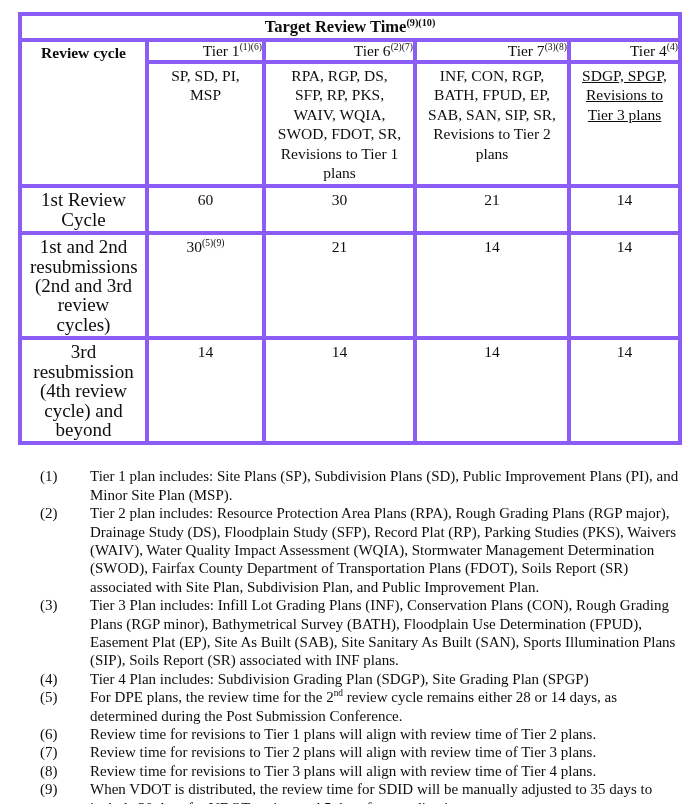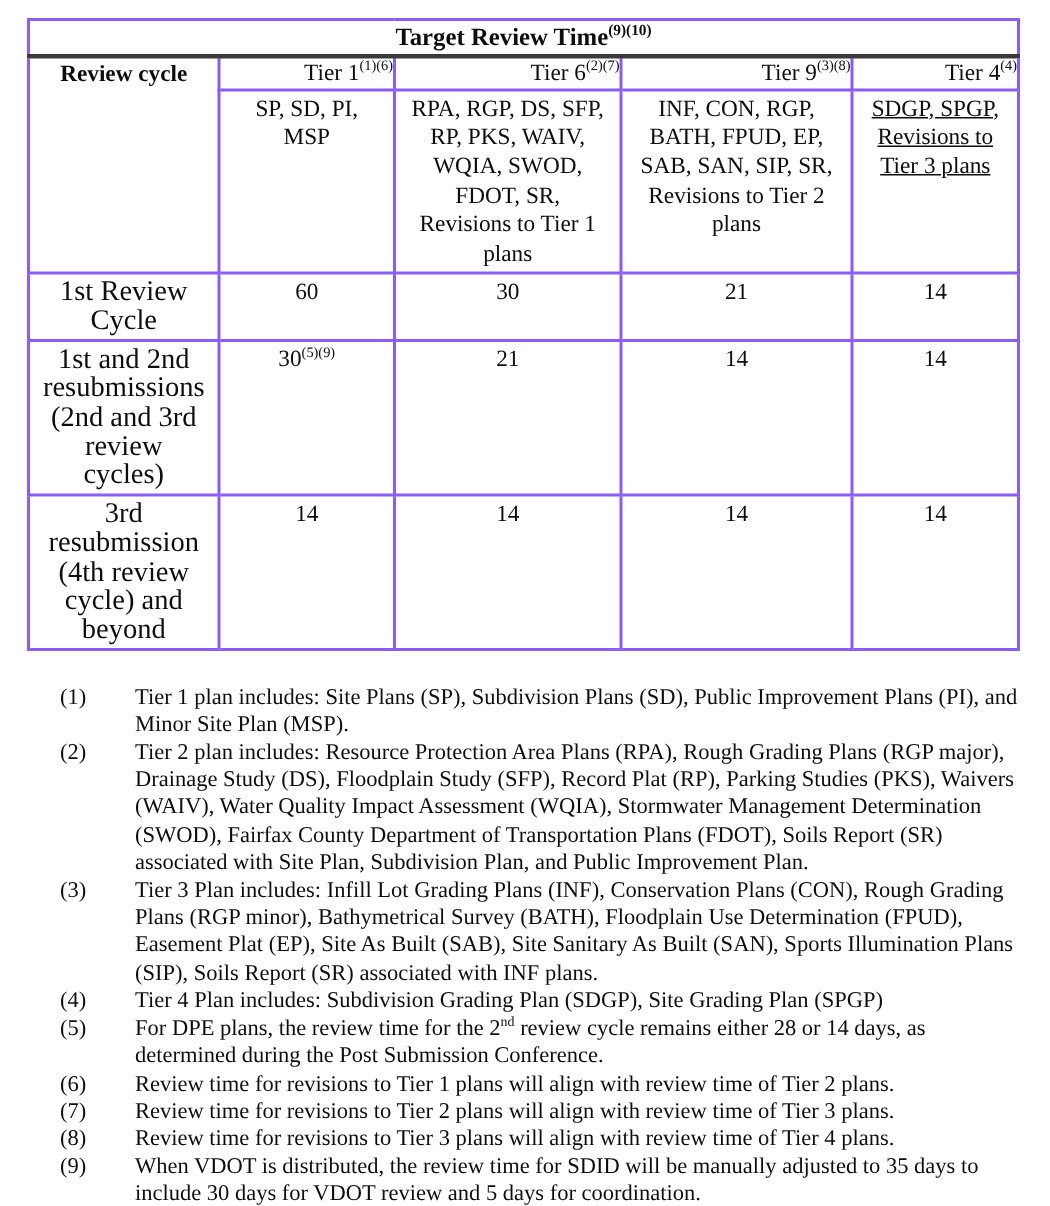--- a/index.html
+++ b/index.html
@@ -4,21 +4,21 @@
 <style>
   html,body { margin:0; padding:0; }
   .page {
     width:700px; height:804px; background:#ffffff; color:#0d0d0d;
     font-family:"Liberation Serif", serif; overflow:hidden; box-sizing:border-box;
   }
   table.review-table {
     border-collapse:collapse; table-layout:fixed;
     margin:12px 0 0 18px; width:660px;
   }
-  table.review-table td { border:2px solid #8b5cf6; box-sizing:border-box; overflow:hidden; }
+  table.review-table td { border:4px solid #8b5cf6; box-sizing:border-box; overflow:hidden; }
   .title-cell {
     border-bottom:3px solid #3a3a3a !important;
     font-weight:bold; font-size:16.5px; text-align:center;
     height:22px; padding:1px 0;
   }
   .tier-cell { text-align:right; font-size:15.5px; height:22px; vertical-align:middle; padding:0; }
   .rc-head {
     font-weight:bold; font-size:15.5px; text-align:center;
     vertical-align:top; padding-top:2px;
   }
@@ -56,21 +56,21 @@
         <col style="width:111px">
     </colgroup>
     <tbody>
       <tr>
         <td class="title-cell" colspan="5"><span>Target Review Time</span><sup class="fn">(9)(10)</sup></td>
       </tr>
       <tr>
         <td class="rc-head" rowspan="2">Review cycle</td>
         <td class="tier-cell"><span>Tier 1</span><sup class="fn">(1)(6)</sup></td>
         <td class="tier-cell"><span>Tier 6</span><sup class="fn">(2)(7)</sup></td>
-        <td class="tier-cell"><span>Tier 9</span><sup class="fn">(3)(8)</sup></td>
+        <td class="tier-cell"><span>Tier 7</span><sup class="fn">(3)(8)</sup></td>
         <td class="tier-cell"><span>Tier 4</span><sup class="fn">(4)</sup></td>
       </tr>
       <tr>
         <td class="plans-cell">SP, SD, PI, MSP</td>
         <td class="plans-cell">RPA, RGP, DS, SFP, RP, PKS, WAIV, WQIA, SWOD, FDOT, SR, Revisions to Tier 1 plans</td>
         <td class="plans-cell t3">INF, CON, RGP, BATH, FPUD, EP, SAB, SAN, SIP, SR, Revisions to Tier 2 plans</td>
         <td class="plans-cell t4">SDGP, SPGP, Revisions to Tier 3 plans</td>
       </tr>
       <tr>
         <td class="label-cell r1">1st Review Cycle</td>

